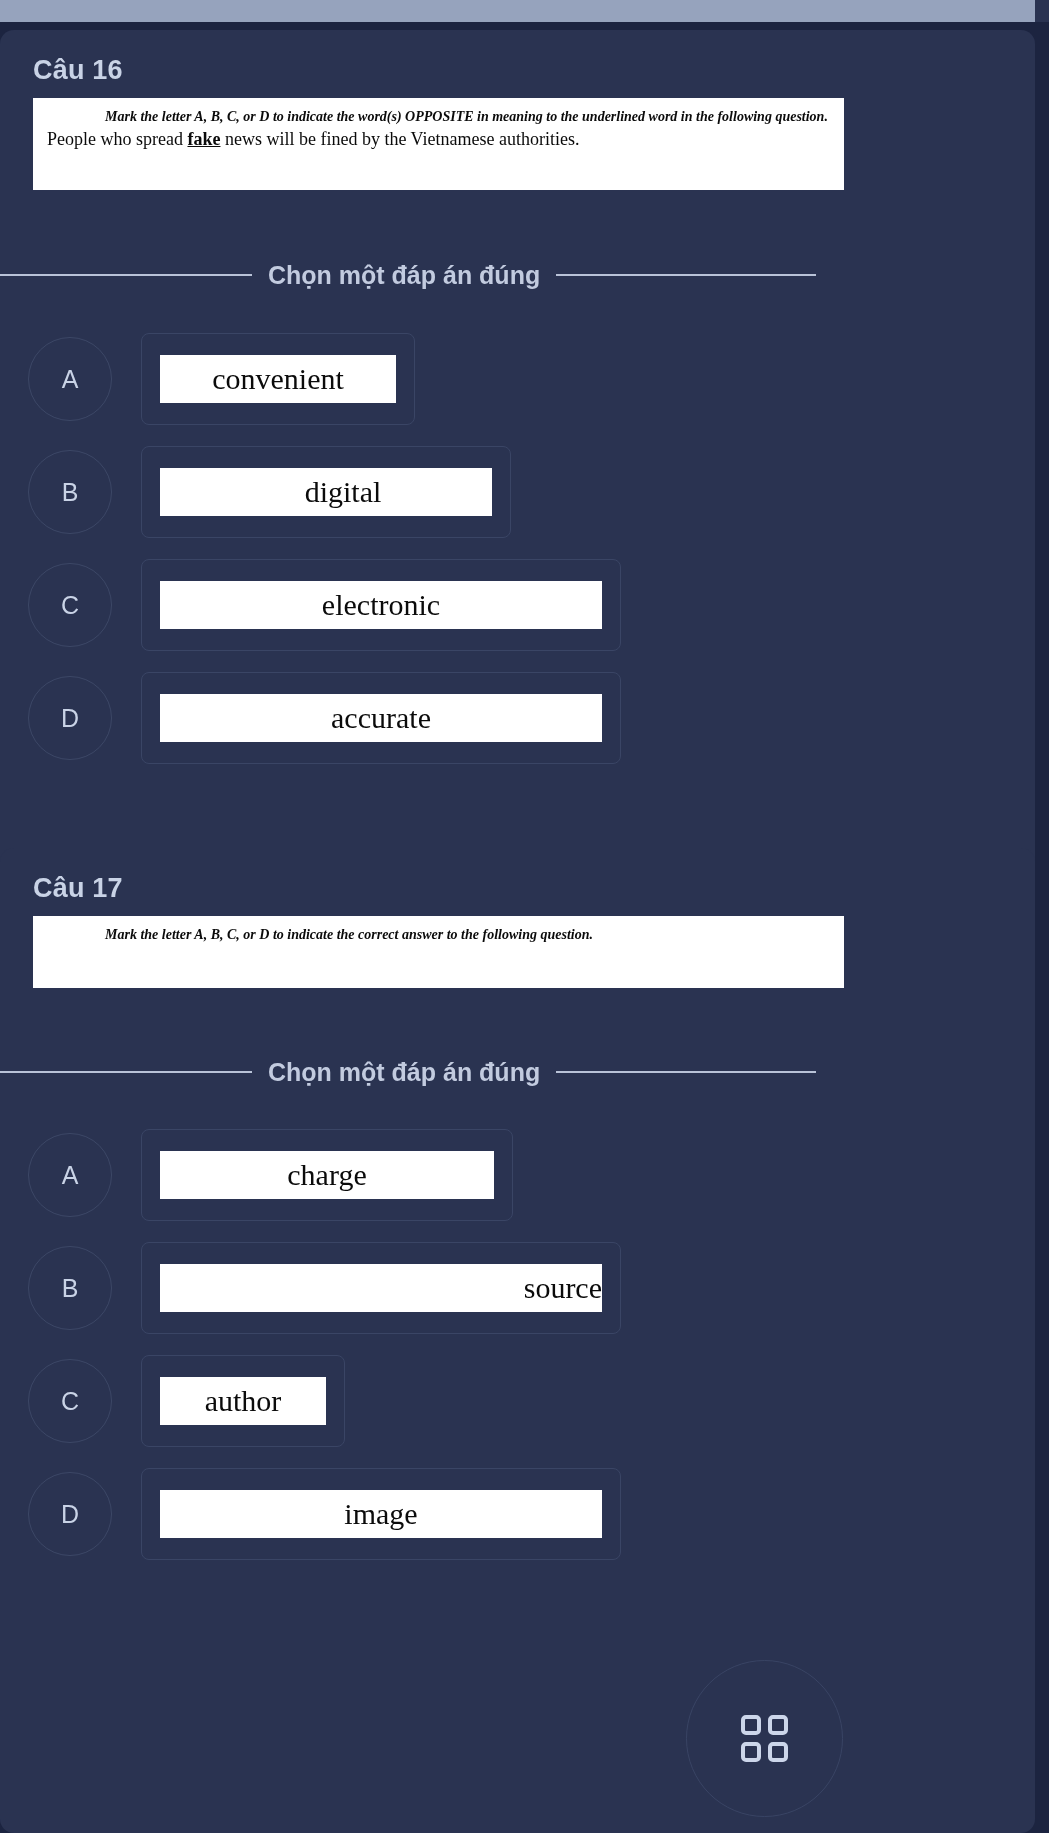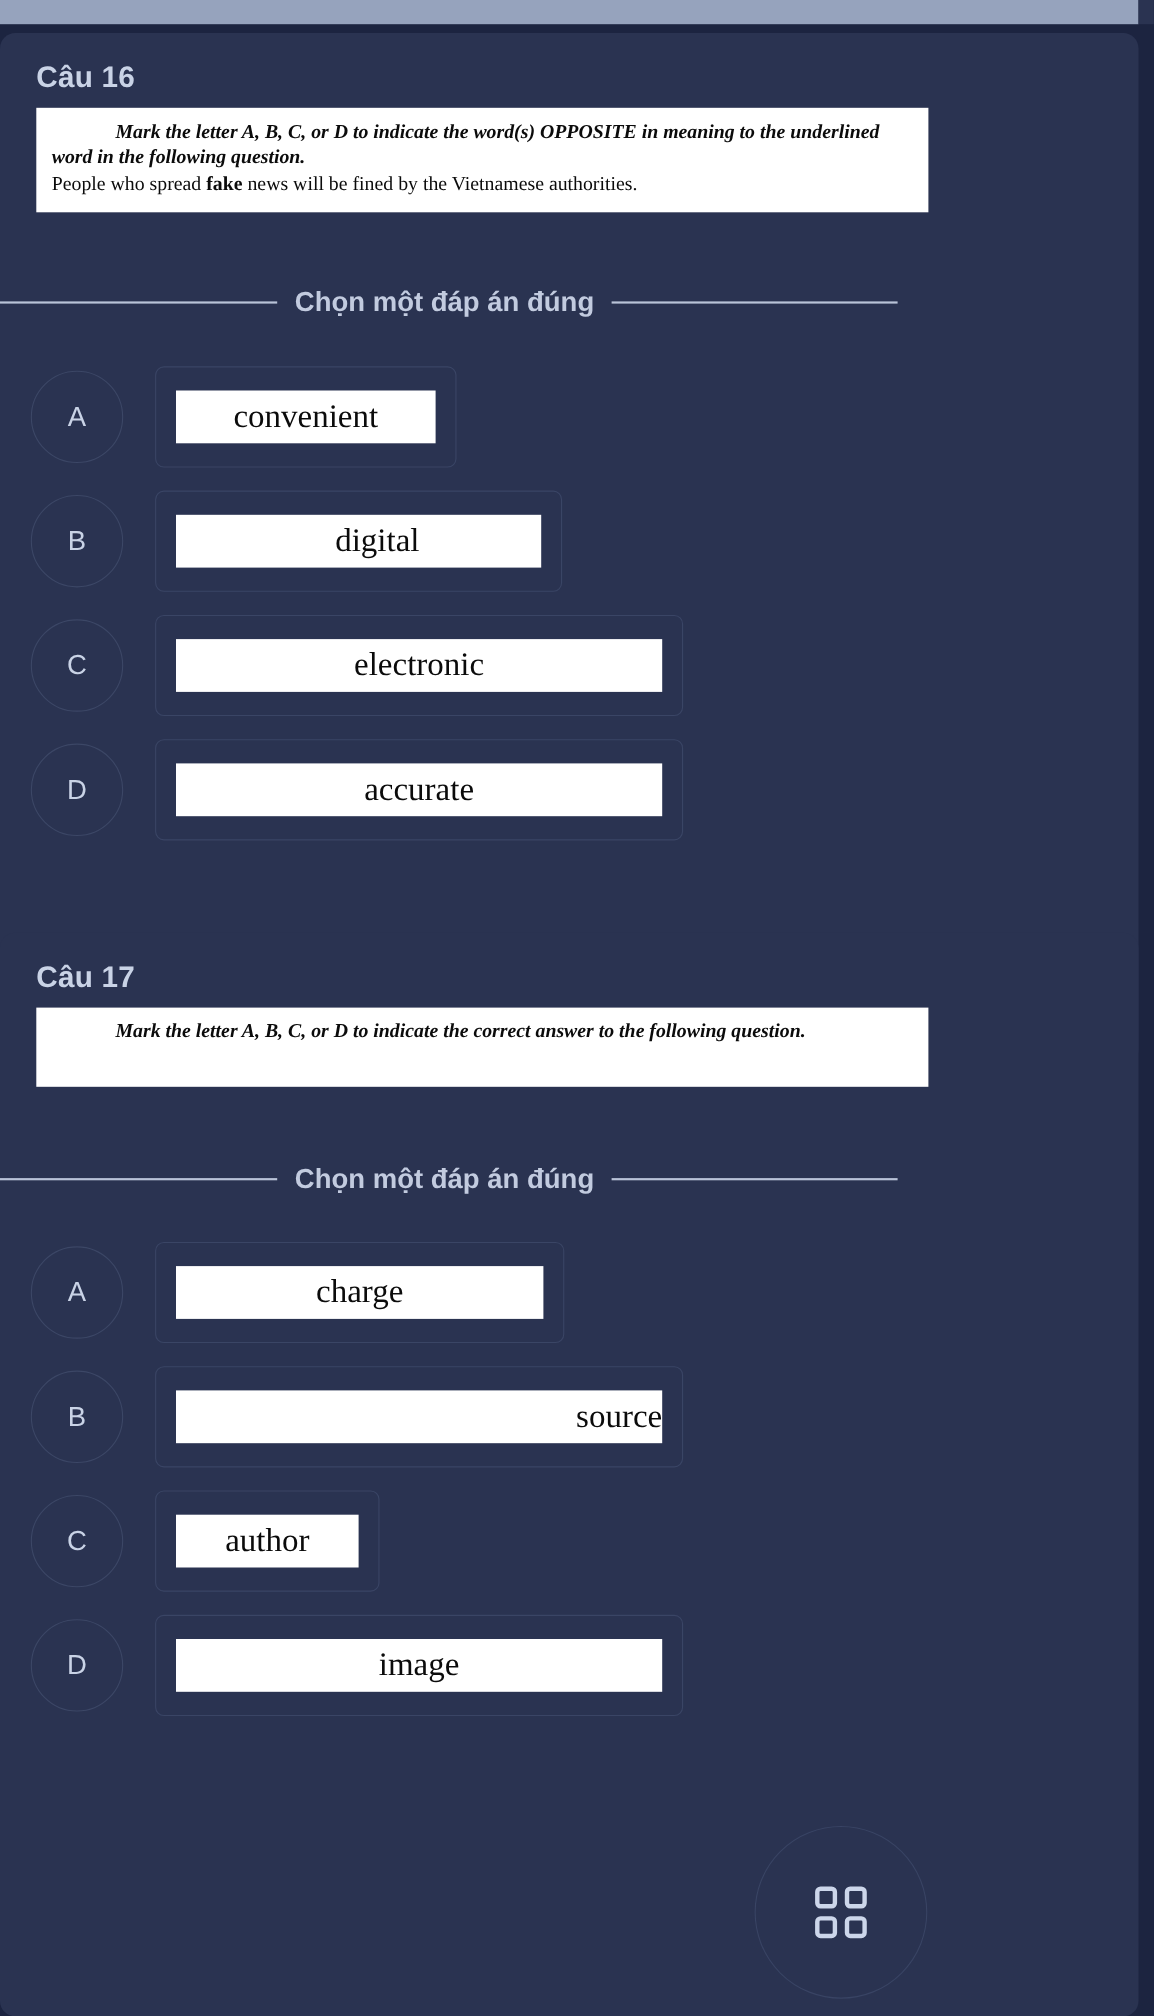--- a/index.html
+++ b/index.html
@@ -63,30 +63,30 @@
     padding: 10px 14px 14px 14px;
     font-family: "Liberation Serif", serif;
     color: #0b0b0b;
   }
   #prompt-16 { min-height: 92px; }
   #prompt-17 { min-height: 72px; }
 
   .prompt-lead {
     font-style: italic;
     font-weight: bold;
-    font-size: 18px;
+    font-size: 14px;
     line-height: 1.28;
     text-indent: 58px;
   }
   .prompt-body {
     font-size: 18px;
     line-height: 1.3;
     margin-top: 2px;
   }
-  .prompt-body .ul { font-weight: bold; }
+  .prompt-body .ul { text-decoration: underline; font-weight: bold; }
   .prompt-body .blank {
     display: inline-block;
     width: 62px;
     border-bottom: 2px solid #111;
     vertical-align: -2px;
     margin: 0 3px;
   }
 
   
   .choose-row {

